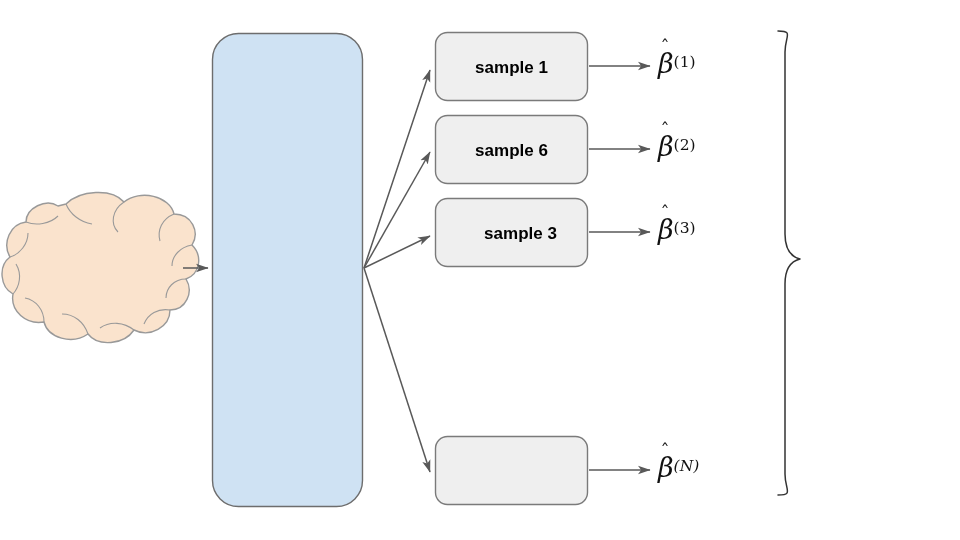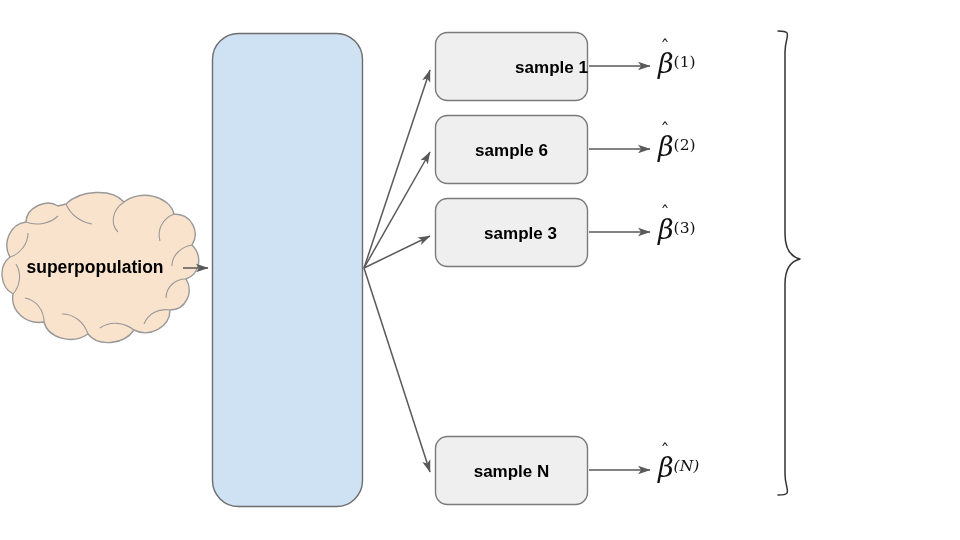--- a/index.html
+++ b/index.html
@@ -44,21 +44,21 @@
   .lbl-population {
     left: 228px;
     top: 245px;
     width: 120px;
     font-size: 17px;
   }
   .lbl-sample {
     width: 153px;
     font-size: 17px;
   }
-  .lbl-sample-1 { left: 435px; top: 58px; padding-left: 40px; }
+  .lbl-sample-1 { left: 435px; top: 58px; }
   .lbl-sample-2 { left: 435px; top: 141px; }
   .lbl-sample-3 { left: 444px; top: 224px; }
   .lbl-sample-n { left: 435px; top: 462px; }
   .lbl-sampling-distribution {
     left: 806px;
     top: 248px;
     width: 140px;
     font-size: 17px;
     text-align: left;
   }
@@ -160,27 +160,25 @@
     <path d="M 762,31
              C 746,31 755,36 755,52
              L 755,234
              C 755,250 748,257 740,259
              C 748,261 755,268 755,284
              L 755,474
              C 755,490 746,495 762,495" fill="none" stroke="#333333" stroke-width="1.5" stroke-linecap="round" stroke-linejoin="round" transform="translate(1540,0) scale(-1,1)"></path>
 
   </svg>
 
-  <div class="lbl lbl-superpopulation">superpopulation</div>
 
 
   <div class="lbl lbl-sample lbl-sample-1">sample 1</div>
   <div class="lbl lbl-sample lbl-sample-2">sample 6</div>
   <div class="lbl lbl-sample lbl-sample-3">sample 3</div>
-  <div class="lbl lbl-sample lbl-sample-n">sample N</div>
 
   <div class="math math-1">
     <span class="bhat">β<span class="hat">ˆ</span></span><span class="hat-holder"></span><sup>(1)</sup>
   </div>
   <div class="math math-2">
     <span class="bhat">β<span class="hat">ˆ</span></span><sup>(2)</sup>
   </div>
   <div class="math math-3">
     <span class="bhat">β<span class="hat">ˆ</span></span><sup>(3)</sup>
   </div>

